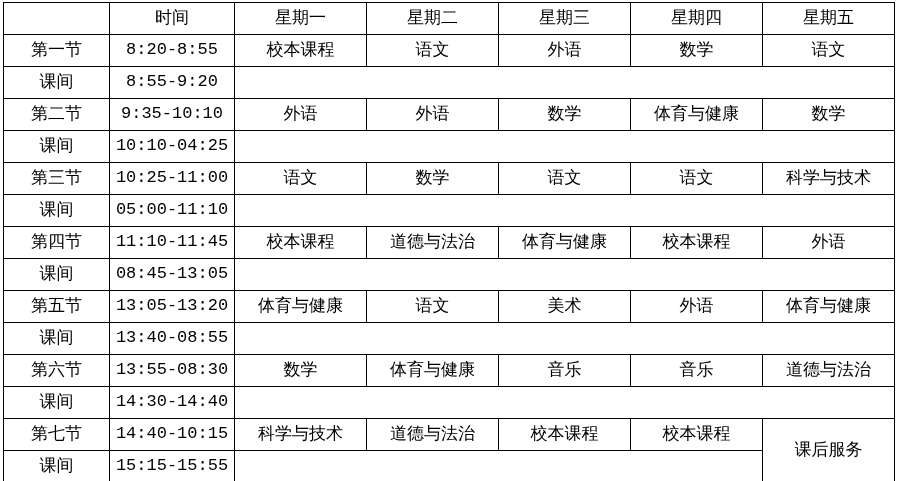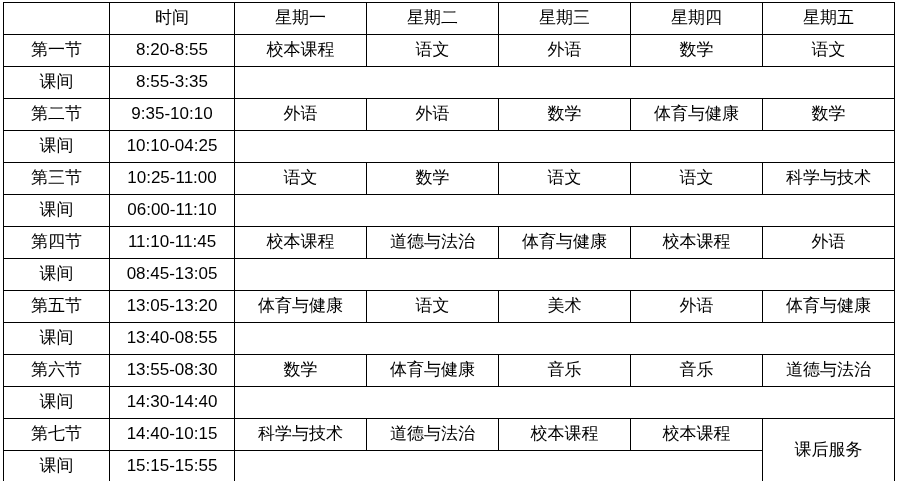--- a/index.html
+++ b/index.html
@@ -33,21 +33,21 @@
     line-height: 1.1;
     padding: 0 2px;
     white-space: nowrap;
     overflow: hidden;
   }
   
   col.c-period { width: 106px; }
   col.c-time   { width: 125px; }
   col.c-day    { width: 132px; }
   .time-cell {
-    font-family: Liberation Sans, sans-serif;
+    font-family: Liberation Mono, monospace;
     letter-spacing: 0px;
   }
   .blank { }
 </style>
 </head>
 <body>
 
 <div id="schedule-wrap">
   <table class="schedule">
     <colgroup>
@@ -75,21 +75,21 @@
         <td class="time-cell">8:20-8:55</td>
         <td>校本课程</td>
         <td>语文</td>
         <td>外语</td>
         <td>数学</td>
         <td>语文</td>
       </tr>
 
       <tr>
         <td>课间</td>
-        <td class="time-cell">8:55-3:35</td>
+        <td class="time-cell">8:55-9:20</td>
         <td class="blank" colspan="5"></td>
       </tr>
 
       <tr>
         <td>第二节</td>
         <td class="time-cell">9:35-10:10</td>
         <td>外语</td>
         <td>外语</td>
         <td>数学</td>
         <td>体育与健康</td>
@@ -107,21 +107,21 @@
         <td class="time-cell">10:25-11:00</td>
         <td>语文</td>
         <td>数学</td>
         <td>语文</td>
         <td>语文</td>
         <td>科学与技术</td>
       </tr>
 
       <tr>
         <td>课间</td>
-        <td class="time-cell">06:00-11:10</td>
+        <td class="time-cell">05:00-11:10</td>
         <td class="blank" colspan="5"></td>
       </tr>
 
       <tr>
         <td>第四节</td>
         <td class="time-cell">11:10-11:45</td>
         <td>校本课程</td>
         <td>道德与法治</td>
         <td>体育与健康</td>
         <td>校本课程</td>

